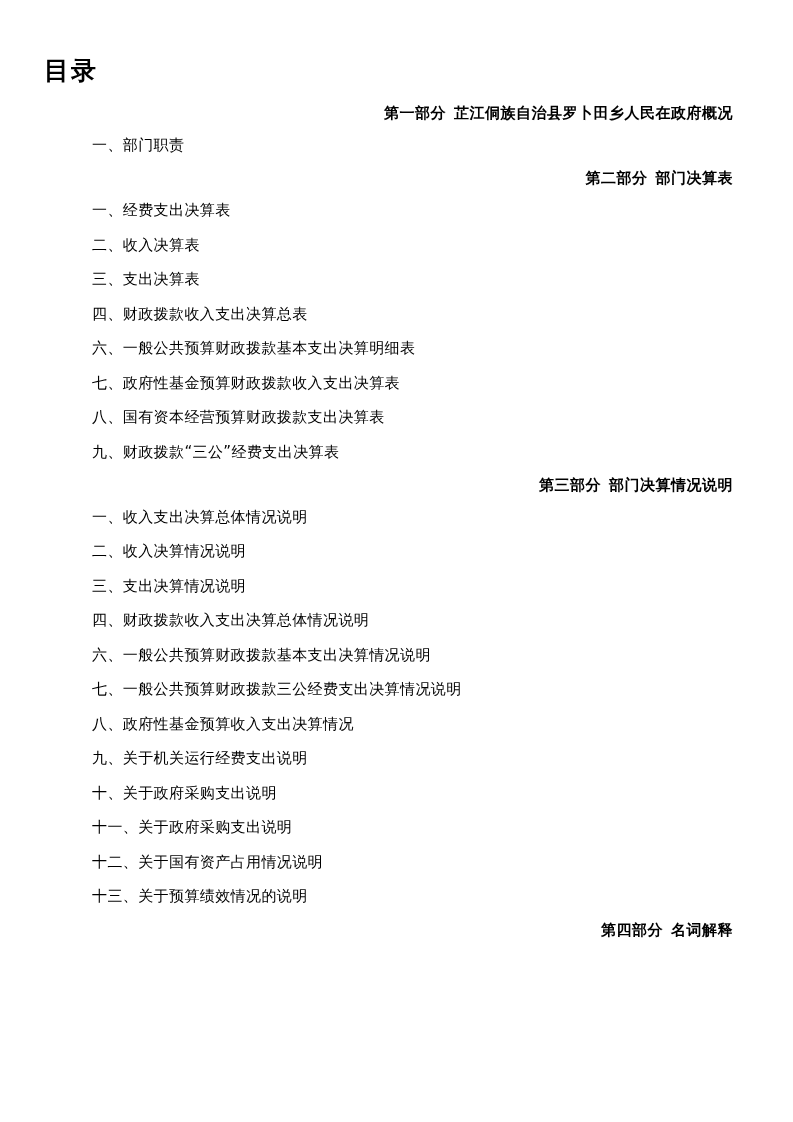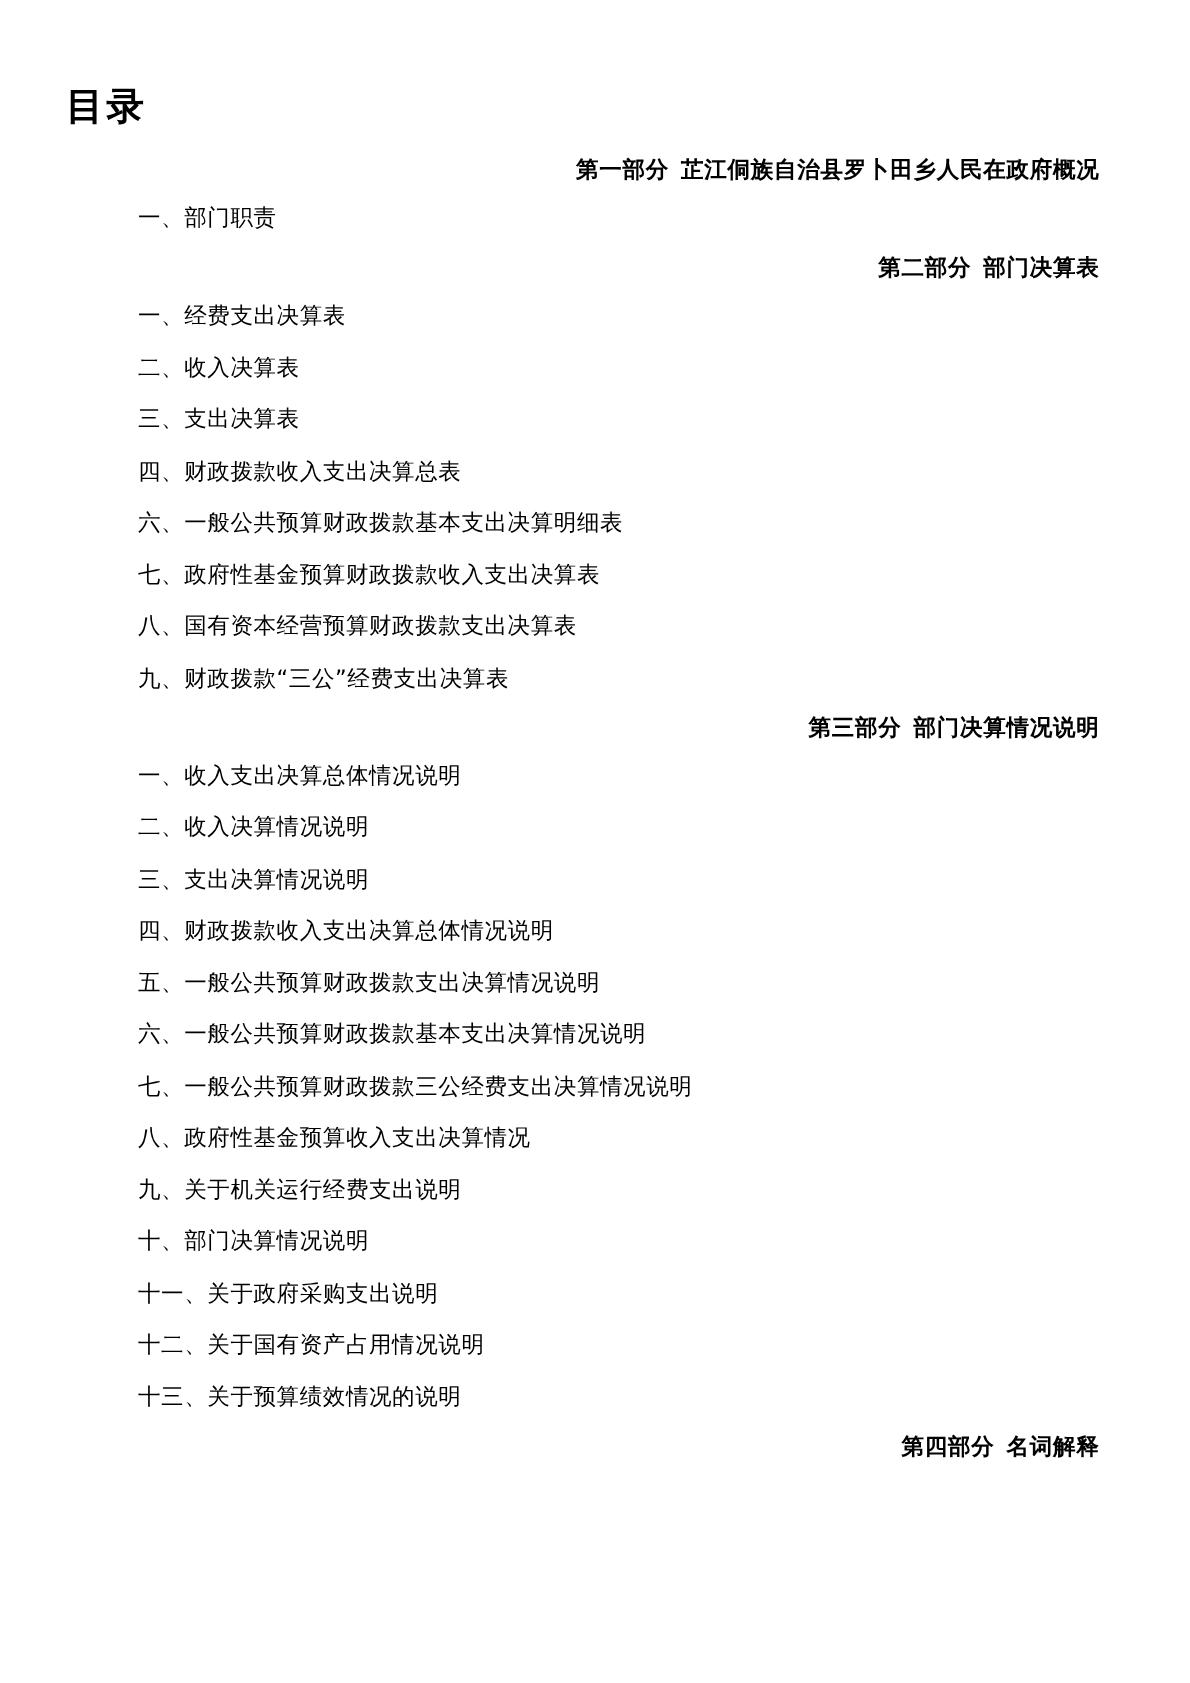--- a/index.html
+++ b/index.html
@@ -89,26 +89,25 @@
       <div class="item-line">八、国有资本经营预算财政拨款支出决算表</div>
       <div class="item-line">九、财政拨款“三公”经费支出决算表</div>
     </div>
 
     <div class="group">
       <div class="part-line"><span class="part-label">第三部分</span><span class="part-text">部门决算情况说明</span></div>
       <div class="item-line">一、收入支出决算总体情况说明</div>
       <div class="item-line">二、收入决算情况说明</div>
       <div class="item-line">三、支出决算情况说明</div>
       <div class="item-line">四、财政拨款收入支出决算总体情况说明</div>
-      <div class="item-line">五、一般公共预算财政拨款支出决算情况说明</div>
       <div class="item-line">六、一般公共预算财政拨款基本支出决算情况说明</div>
       <div class="item-line">七、一般公共预算财政拨款三公经费支出决算情况说明</div>
       <div class="item-line">八、政府性基金预算收入支出决算情况</div>
       <div class="item-line">九、关于机关运行经费支出说明</div>
-      <div class="item-line">十、部门决算情况说明</div>
+      <div class="item-line">十、关于政府采购支出说明</div>
       <div class="item-line">十一、关于政府采购支出说明</div>
       <div class="item-line">十二、关于国有资产占用情况说明</div>
       <div class="item-line">十三、关于预算绩效情况的说明</div>
     </div>
 
     <div class="group tight">
       <div class="part-line"><span class="part-label">第四部分</span><span class="part-text">名词解释</span></div>
     </div>
 
   </div>

